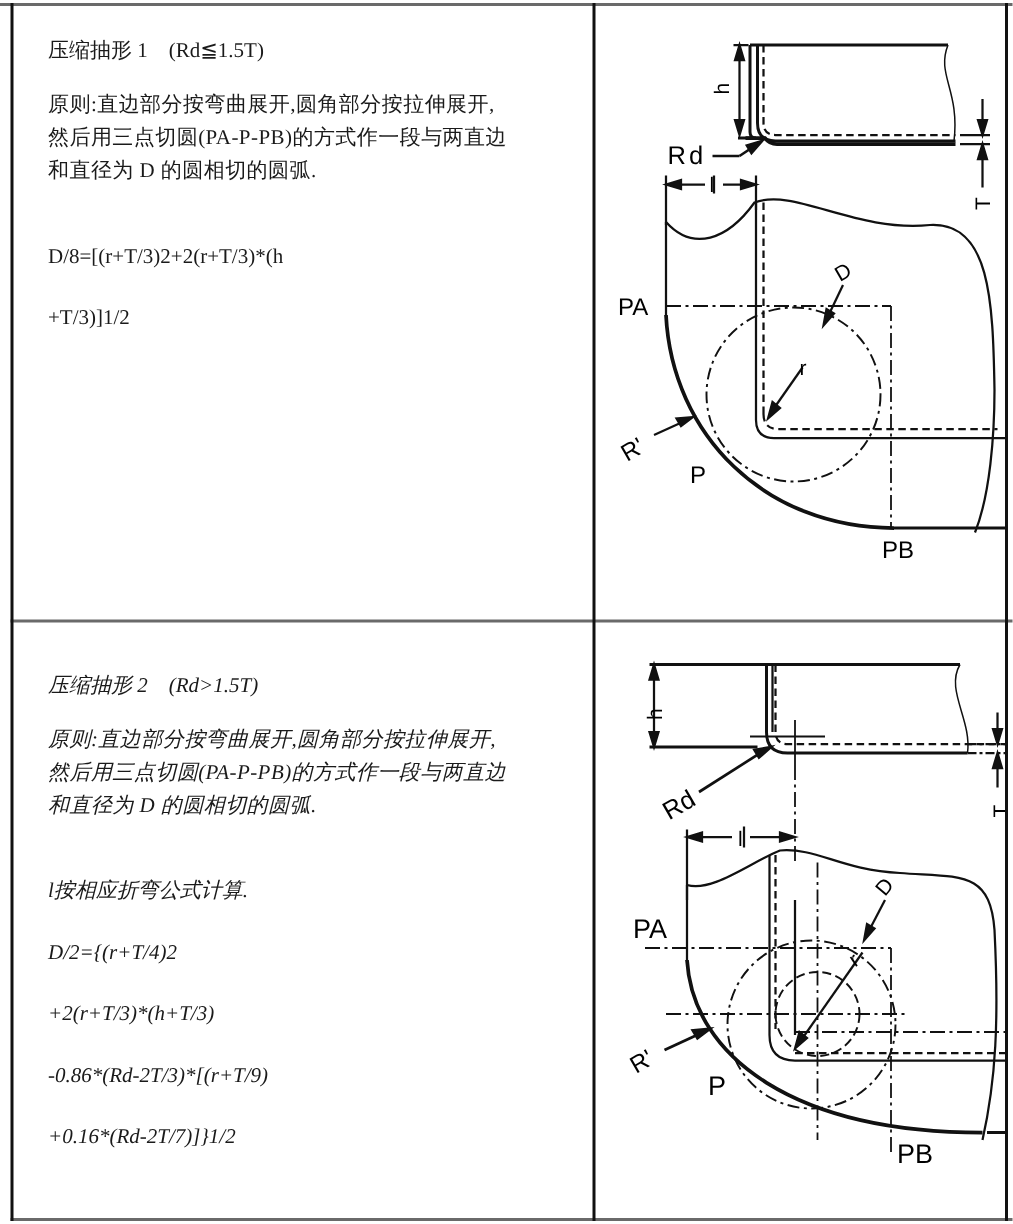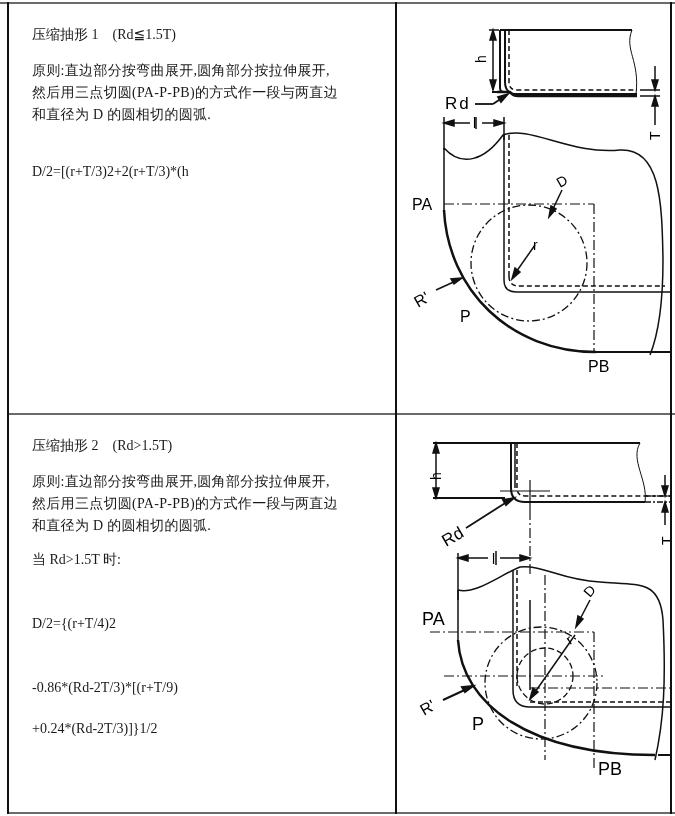--- a/index.html
+++ b/index.html
@@ -28,40 +28,42 @@
   <div class="vline" style="left:670px;top:2px;height:812px;"></div>
 
   <div class="cell-text" style="top:26px;">
     <p class="title">压缩抽形 1    (Rd≦1.5T)</p>
     <div style="height:16px"></div>
     <p class="para" style="line-height:22px">原则:直边部分按弯曲展开,圆角部分按拉伸展开,</p>
     <p class="para" style="line-height:22px">然后用三点切圆(PA-P-PB)的方式作一段与两直边</p>
     <p class="para" style="line-height:22px">和直径为 D 的圆相切的圆弧.</p>
     <div style="height:14px"></div>
     <div style="height:23px"></div>
-    <p>D/2=[(r+T/3)2+2(r+T/3)*(h</p>
-    <div style="height:23px"></div>
+    <p>D/8=[(r+T/3)2+2(r+T/3)*(h</p>
+    <div style="height:23px"></div>
+    <p>+T/3)]1/2</p>
   </div>
 
-  <div class="cell-text" style="top:437px;">
+  <div class="cell-text" style="top:449px;font-style:italic;">
     <p class="title">压缩抽形 2    (Rd&gt;1.5T)</p>
     <div style="height:16px"></div>
     <p class="para" style="line-height:22px">原则:直边部分按弯曲展开,圆角部分按拉伸展开,</p>
     <p class="para" style="line-height:22px">然后用三点切圆(PA-P-PB)的方式作一段与两直边</p>
     <p class="para" style="line-height:22px">和直径为 D 的圆相切的圆弧.</p>
     <div style="height:14px"></div>
-    <p>当 Rd&gt;1.5T 时:</p>
-    <div style="height:23px"></div>
+    <div style="height:23px"></div>
+    <p>l按相应折弯公式计算.</p>
     <div style="height:23px"></div>
     <p>D/2={(r+T/4)2</p>
     <div style="height:23px"></div>
+    <p>+2(r+T/3)*(h+T/3)</p>
     <div style="height:23px"></div>
     <p>-0.86*(Rd-2T/3)*[(r+T/9)</p>
     <div style="height:23px"></div>
-    <p>+0.24*(Rd-2T/3)]}1/2</p>
+    <p>+0.16*(Rd-2T/7)]}1/2</p>
   </div>
 
   <svg class="diagram" style="left:397px;top:4px;" width="273" height="408" viewBox="397 4 273 408">
     <g fill="none" stroke="#111" stroke-width="2">
 
       <path d="M505 30 L505 82 Q505 94 517 94 L637 94"></path>
       <path d="M500 30 L632 30"></path>
       <path d="M500 30 L500 88 Q500 92 504 92 L492 92"></path>
       <path d="M632 30 C 624 50, 640 60, 636 94" stroke-width="1"></path>
       <path d="M497 92 L510 92 Q513 96 518 96 L637 96" stroke-width="2.5"></path>

